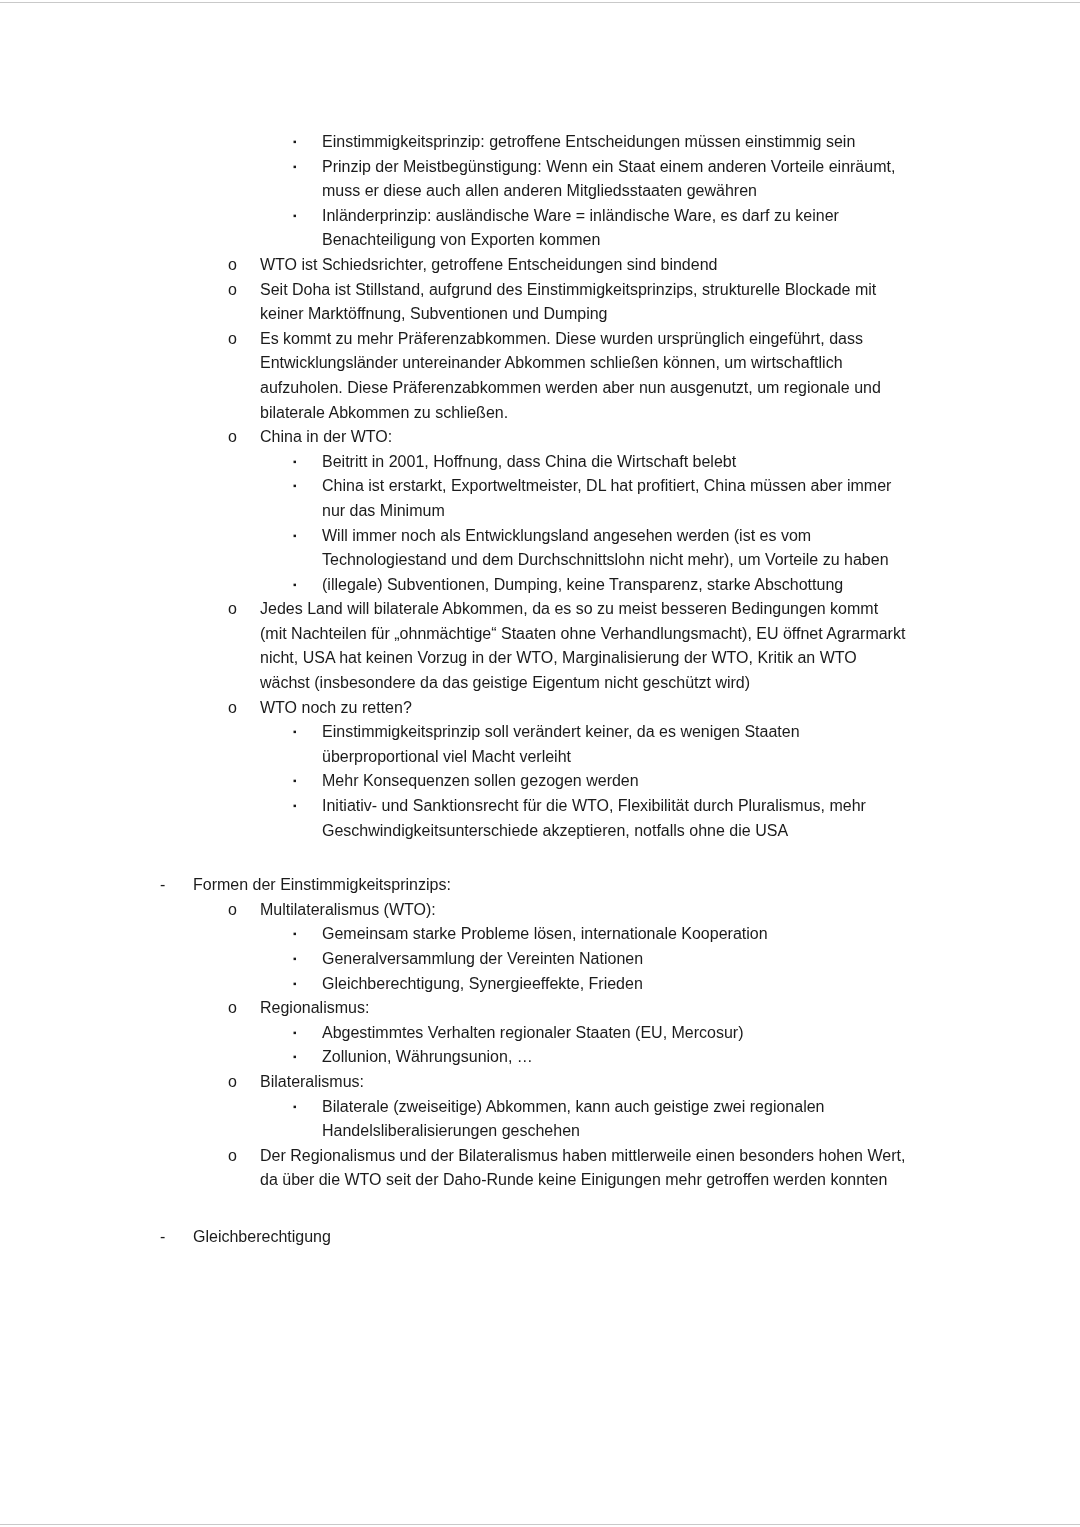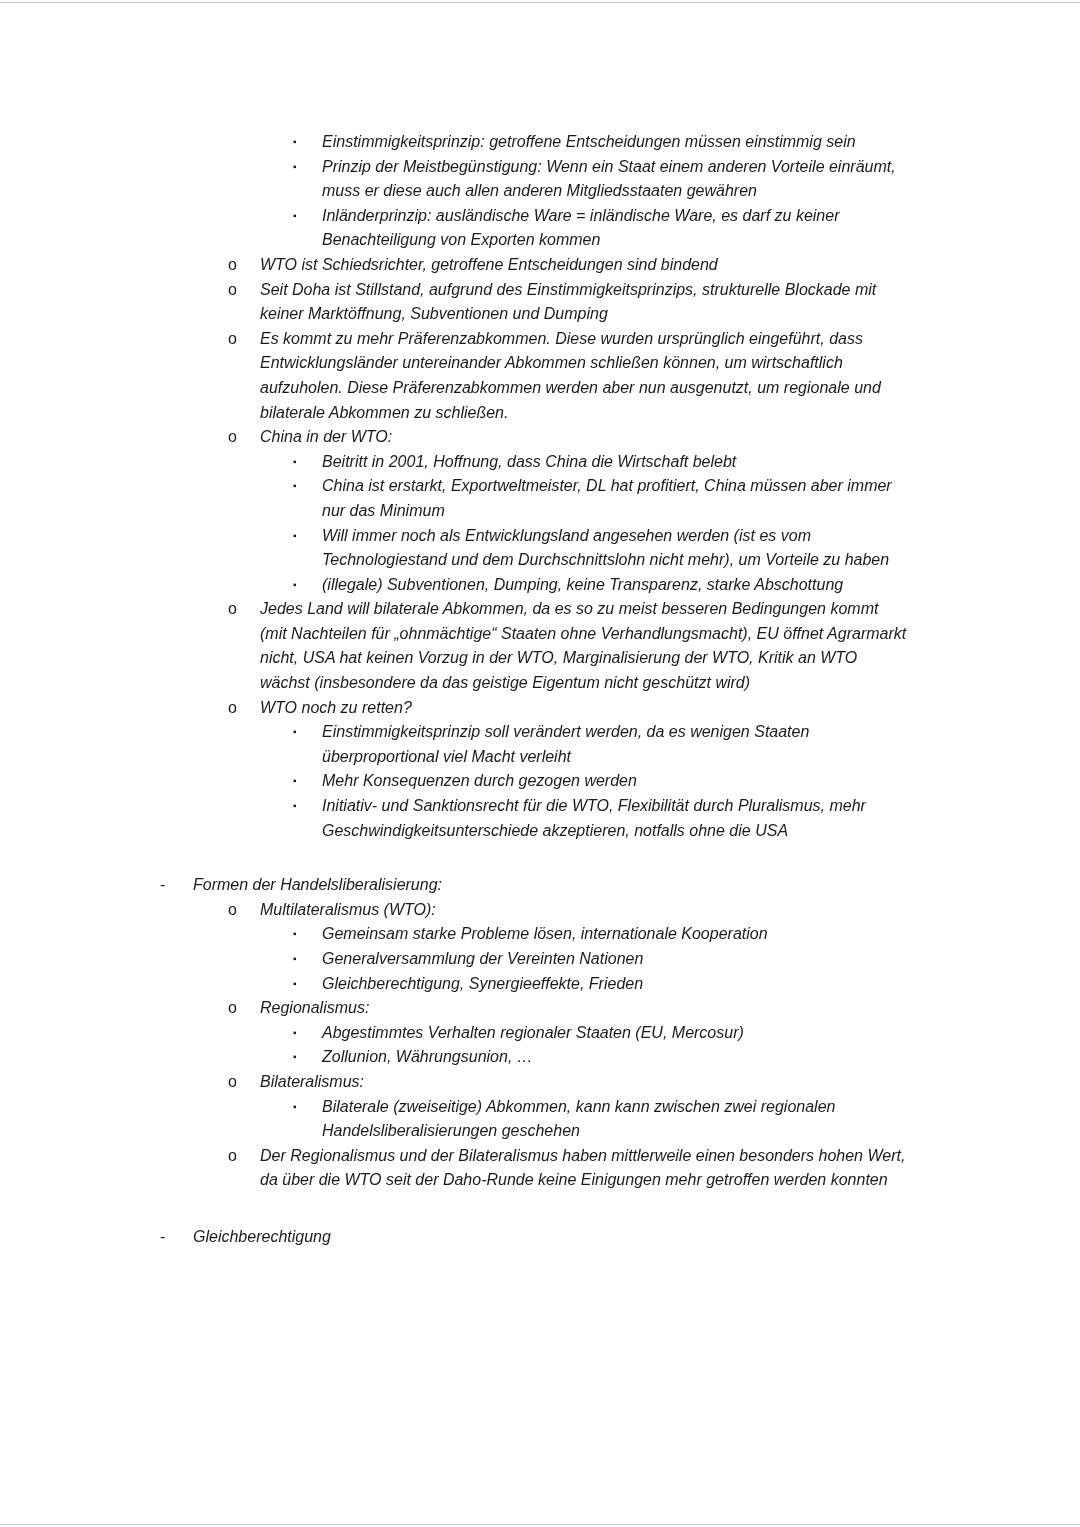--- a/index.html
+++ b/index.html
@@ -35,21 +35,21 @@
   .li.level-2 { margin-left: 68px; }
   .li.level-3 { margin-left: 133px; }
   .marker {
     flex: 0 0 auto;
     line-height: 24.6px;
   }
   .level-1 .marker { width: 33px; }
   .level-2 .marker { width: 32px; }
   .level-3 .marker { width: 29px; }
   .marker-3 { font-size: 10px; }
-  .text { flex: 1 1 auto; font-style: italic; }
+  .text { flex: 1 1 auto; }
 </style>
 </head>
 <body>
 
 <div class="page-edge top"></div>
 
 <div class="content">
   <div>
       <div class="li level-3">
         <span class="marker marker-3">▪</span>
@@ -98,34 +98,34 @@
       <div class="li level-2">
         <span class="marker marker-2">o</span>
         <span class="text">Jedes Land will bilaterale Abkommen, da es so zu meist besseren Bedingungen kommt (mit Nachteilen für „ohnmächtige“ Staaten ohne Verhandlungsmacht), EU öffnet Agrarmarkt nicht, USA hat keinen Vorzug in der WTO, Marginalisierung der WTO, Kritik an WTO wächst (insbesondere da das geistige Eigentum nicht geschützt wird)</span>
       </div>
       <div class="li level-2">
         <span class="marker marker-2">o</span>
         <span class="text">WTO noch zu retten?</span>
       </div>
       <div class="li level-3">
         <span class="marker marker-3">▪</span>
-        <span class="text">Einstimmigkeitsprinzip soll verändert werden, da es wenigen Staaten überproportional viel Macht verleiht</span>
+        <span class="text">Einstimmigkeitsprinzip soll verändert keiner, da es wenigen Staaten überproportional viel Macht verleiht</span>
       </div>
       <div class="li level-3">
         <span class="marker marker-3">▪</span>
-        <span class="text">Mehr Konsequenzen durch gezogen werden</span>
+        <span class="text">Mehr Konsequenzen sollen gezogen werden</span>
       </div>
       <div class="li level-3">
         <span class="marker marker-3">▪</span>
         <span class="text">Initiativ- und Sanktionsrecht für die WTO, Flexibilität durch Pluralismus, mehr Geschwindigkeitsunterschiede akzeptieren, notfalls ohne die USA</span>
       </div>
       <div class="spacer" style="height: 30px;"></div>
       <div class="li level-1">
         <span class="marker marker-1">-</span>
-        <span class="text">Formen der Handelsliberalisierung:</span>
+        <span class="text">Formen der Einstimmigkeitsprinzips:</span>
       </div>
       <div class="li level-2">
         <span class="marker marker-2">o</span>
         <span class="text">Multilateralismus (WTO):</span>
       </div>
       <div class="li level-3">
         <span class="marker marker-3">▪</span>
         <span class="text">Gemeinsam starke Probleme lösen, internationale Kooperation</span>
       </div>
       <div class="li level-3">
@@ -147,21 +147,21 @@
       <div class="li level-3">
         <span class="marker marker-3">▪</span>
         <span class="text">Zollunion, Währungsunion, …</span>
       </div>
       <div class="li level-2">
         <span class="marker marker-2">o</span>
         <span class="text">Bilateralismus:</span>
       </div>
       <div class="li level-3">
         <span class="marker marker-3">▪</span>
-        <span class="text">Bilaterale (zweiseitige) Abkommen, kann kann zwischen zwei regionalen Handelsliberalisierungen geschehen</span>
+        <span class="text">Bilaterale (zweiseitige) Abkommen, kann auch geistige zwei regionalen Handelsliberalisierungen geschehen</span>
       </div>
       <div class="li level-2">
         <span class="marker marker-2">o</span>
         <span class="text">Der Regionalismus und der Bilateralismus haben mittlerweile einen besonders hohen Wert, da über die WTO seit der Daho-Runde keine Einigungen mehr getroffen werden konnten</span>
       </div>
       <div class="spacer" style="height: 32px;"></div>
       <div class="li level-1">
         <span class="marker marker-1">-</span>
         <span class="text">Gleichberechtigung</span>
       </div>

